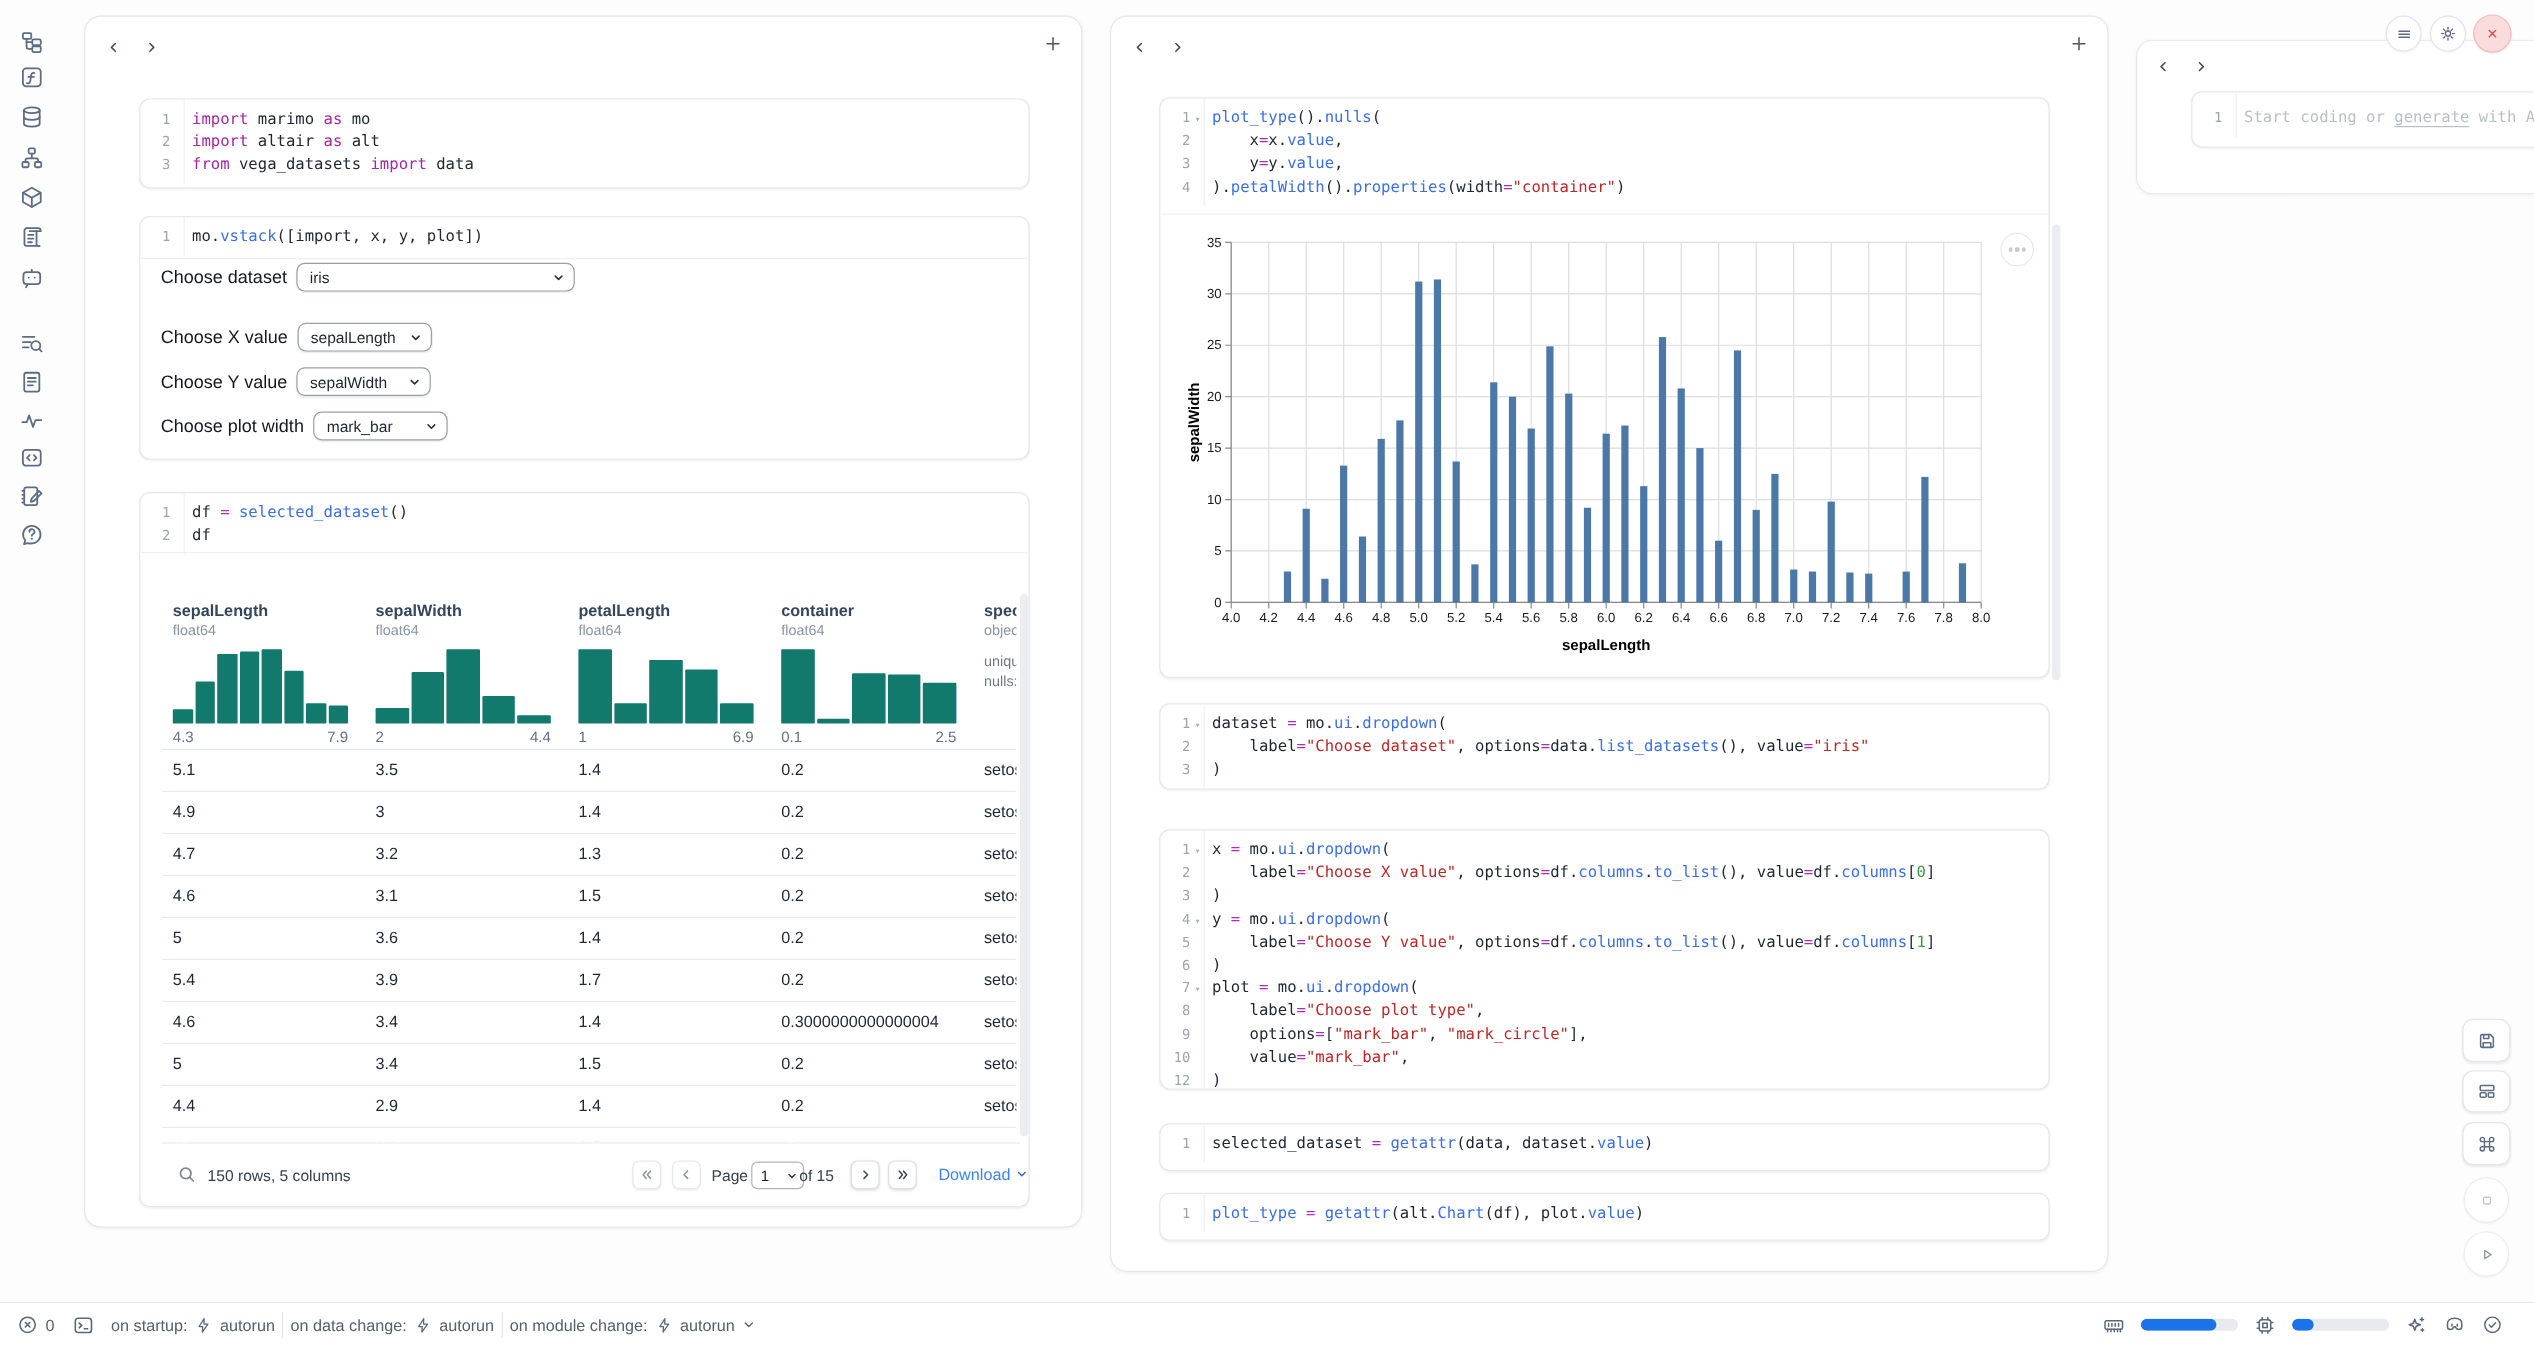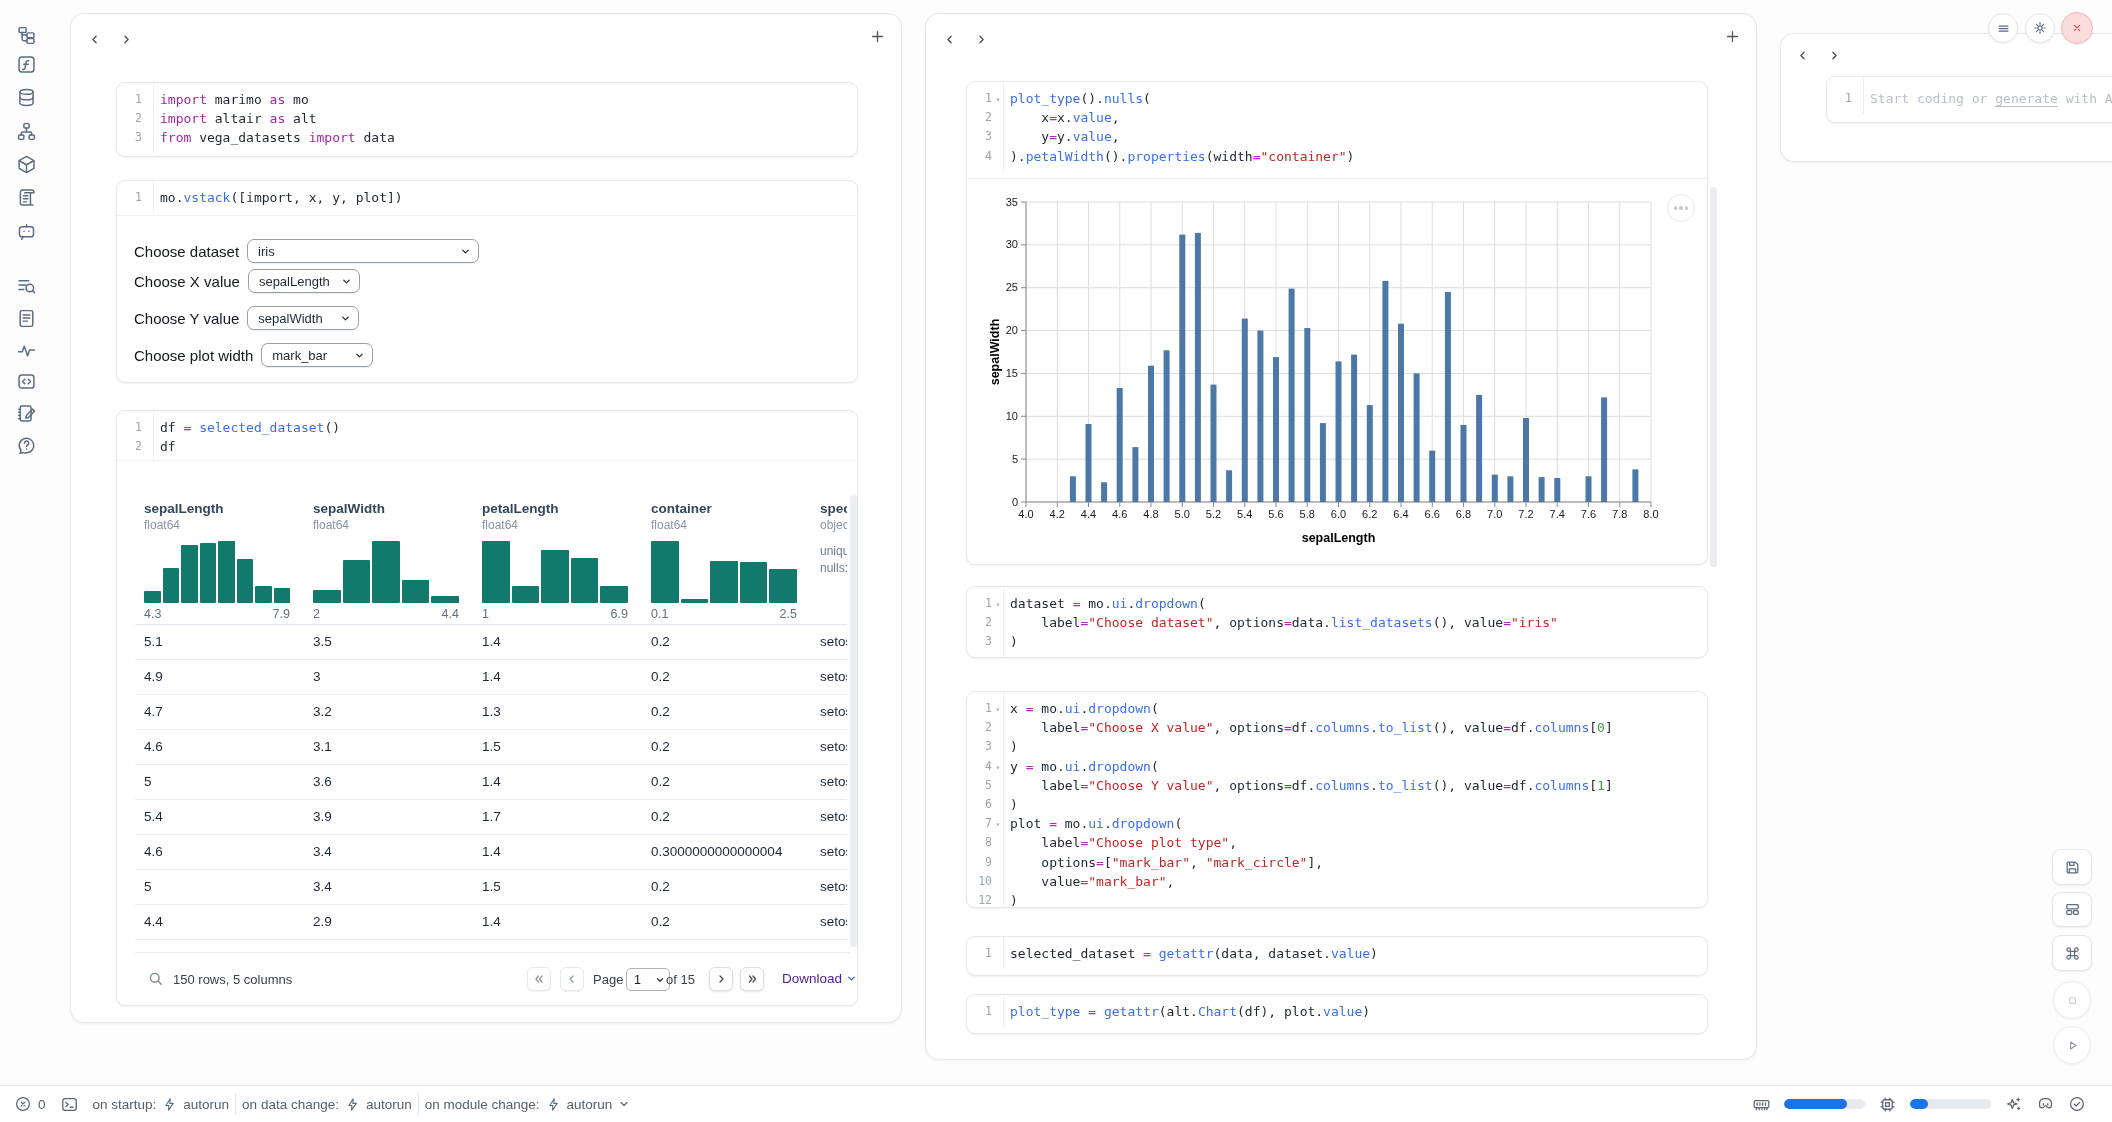--- a/index.html
+++ b/index.html
@@ -39,21 +39,21 @@
   .hist span{flex:1;background:#127a6d;border-radius:1px}
   .t-minmax{display:flex;justify-content:space-between;font-size:12.5px;color:#5f7183;height:17px}
   .t-info{font-size:12px;color:#6b7b8d;line-height:17px;margin-top:10px;white-space:nowrap}
   .t-row{display:grid;grid-template-columns:169px 169px 169px 169px 169px;height:34px;border-bottom:1px solid #e8ecf1}
   .t-cell{font-size:13.5px;color:#1d2737;line-height:34px;padding-left:9px;white-space:nowrap;overflow:hidden}
   .t-footer{position:absolute;left:18px;right:7px;height:52px}
   .pg-btn{position:absolute;top:14px;width:22px;height:22px;border:1px solid #dce0e6;border-radius:6px;background:#fff;box-shadow:0 1px 2px rgba(16,24,40,.12);display:flex;align-items:center;justify-content:center;color:#3f4a58;cursor:pointer}
   .pg-btn.dim{color:#8b95a1;border-color:#e5e8ec;box-shadow:0 1px 1px rgba(16,24,40,.06)}
   .pg-txt{position:absolute;top:19px;font-size:13px;color:#36414f}
   .pg-select{position:absolute;top:15px;height:21px;width:31px;border:1px solid #aeb4bc;border-radius:5px;background:#fff;display:flex;align-items:center;justify-content:space-between;padding:0 4px 0 7px;font-size:12.5px;color:#222;cursor:pointer}
-  .dl-link{position:absolute;top:18px;font-size:13.5px;color:#4c1d95;cursor:pointer;display:flex;align-items:center;gap:4px}
+  .dl-link{position:absolute;top:18px;font-size:13.5px;color:#3b82f6;cursor:pointer;display:flex;align-items:center;gap:4px}
   
   #chart-box{position:absolute;cursor:crosshair}
   .dots-btn{position:absolute;width:26px;height:26px;border:1px solid #e8e8e8;border-radius:50%;background:#fff;display:flex;align-items:center;justify-content:center;gap:2px;cursor:pointer}
   .dots-btn i{width:3.5px;height:3.5px;border-radius:50%;background:#c9c9c9}
   .vscroll{position:absolute;width:7px;border-radius:4px;background:#ecedf1}
   
   .circle-btn{position:absolute;width:28px;height:28px;border-radius:50%;background:#fff;border:1px solid #e2e5e9;box-shadow:0 1px 2px rgba(16,24,40,.06);display:flex;align-items:center;justify-content:center;color:#5f6b7a;cursor:pointer}
   .circle-btn.danger{background:#fbdcdc;border-color:#f3b8b8;color:#d9534f}
   .float-btn{position:absolute;width:38px;height:34px;border-radius:9px;background:#fff;border:1px solid #e3e6ea;box-shadow:0 1px 2px rgba(16,24,40,.08);display:flex;align-items:center;justify-content:center;color:#717a87;cursor:pointer}
   .float-circ{position:absolute;width:36px;height:36px;border-radius:50%;background:#fff;border:1px solid #ecedf0;box-shadow:0 1px 2px rgba(16,24,40,.05);display:flex;align-items:center;justify-content:center;color:#9aa2ad;cursor:pointer}
@@ -193,21 +193,21 @@
     </div>
 
   <div class="code-cell" style="left:45px;top:166px;width:740px;height:201px">
     <div>
         <div class="code-lines">
           <div class="cl"><span class="ln">1</span><span class="ct"><span class="tok-pl">mo.</span><span class="tok-fn">vstack</span><span class="tok-pl">([import, x, y, plot])</span></span></div>
         </div>
       </div>
     <div class="cell-divider" style="top:34px"></div>
     <div id="controls">
-        <div class="ctl-row" style="top: 57px; text-align: center;">
+        <div class="ctl-row" style="top: 37px; text-align: center;">
           <span class="ctl-label">Choose dataset</span>
           <span class="ui-select" style="width:232px;box-sizing:border-box">
             <span>iris</span>
             <span class="chev">
               <svg width="11" height="11" viewBox="0 0 24 24" fill="none" stroke="currentColor" stroke-width="3" stroke-linecap="round" stroke-linejoin="round">
                 <path d="M6 9l6 6 6-6"></path>
               </svg>
             </span>
           </span>
         </div>

